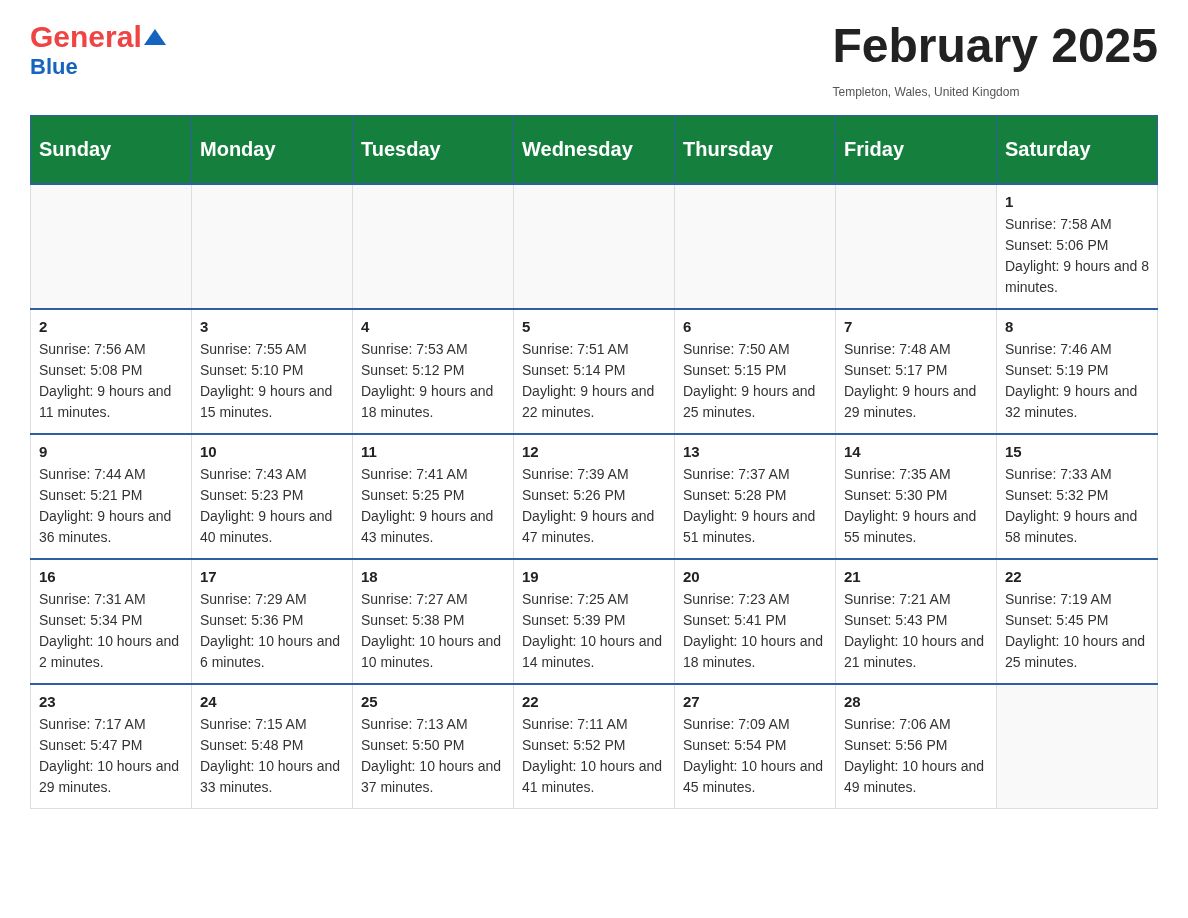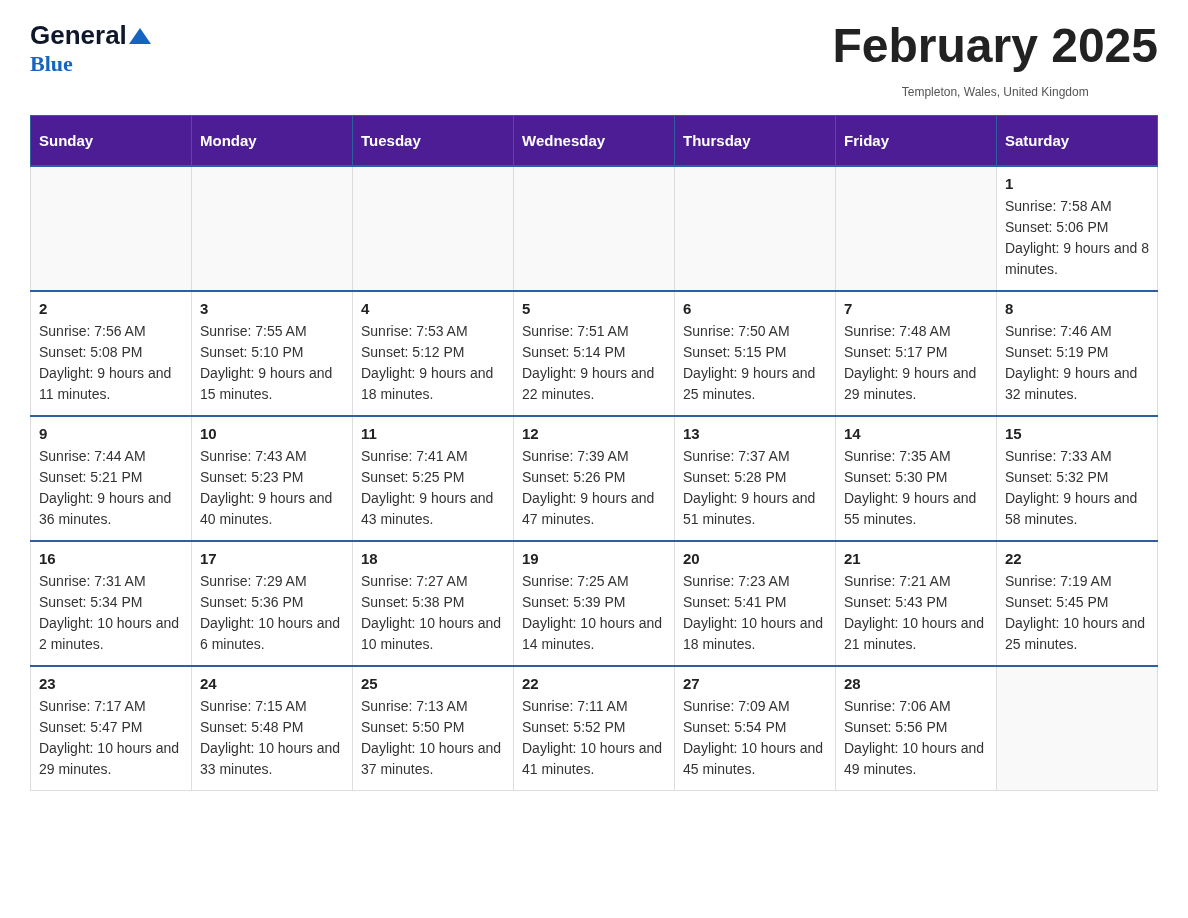--- a/index.html
+++ b/index.html
@@ -16,44 +16,44 @@
       justify-content: space-between;
       align-items: flex-start;
       margin-bottom: 16px;
     }
     .logo {
       display: flex;
       flex-direction: column;
       align-items: flex-start;
     }
     .title-block {
-      text-align: center;
+      text-align: left;
     }
     .month-title {
       font-size: 48px;
       font-weight: bold;
       color: #222;
       line-height: 1.1;
     }
     .location-title {
       font-size: 12px;
       color: #555;
       margin-top: 12px;
     }
     .calendar {
       width: 100%;
       border-collapse: collapse;
       border: 1px solid #aaa;
     }
     .calendar thead tr th {
-      background-color: #4c1d95;
+      background-color: #15803d;
       color: #fff;
-      font-size: 15px;
-      font-weight: bold;
-      padding: 16px 8px;
+      font-size: 20px;
+      font-weight: bold;
+      padding: 22px 8px;
       text-align: left;
       border: 1px solid #2e5fa3;
     }
     .calendar tbody tr {
       border-top: 2px solid #2e5fa3;
     }
     .calendar tbody tr td {
       vertical-align: top;
       padding: 8px 8px 10px 8px;
       font-size: 13px;
@@ -74,29 +74,28 @@
     .day-info {
       font-size: 14px;
       color: #333;
       line-height: 1.5;
     }
     .logo-wrapper {
       display: flex;
       align-items: center;
     }
     .logo-general {
-      font-size: 26px;
-      font-weight: bold;
-      color: #0f172a;
+      font-size: 30px;
+      font-weight: bold;
+      color: #ef4444;
     }
     .logo-blue-text {
       font-size: 22px;
       font-weight: bold;
       color: #1565c0;
-      font-family: Liberation Serif, serif;
     }
   </style>
 </head>
 <body>
 
 <div class="header">
   <div class="logo">
     <div class="logo-wrapper">
       <span class="logo-general">General</span>
       <svg width="22" height="22" viewBox="0 0 22 22" style="margin-left:2px; vertical-align:middle;">

